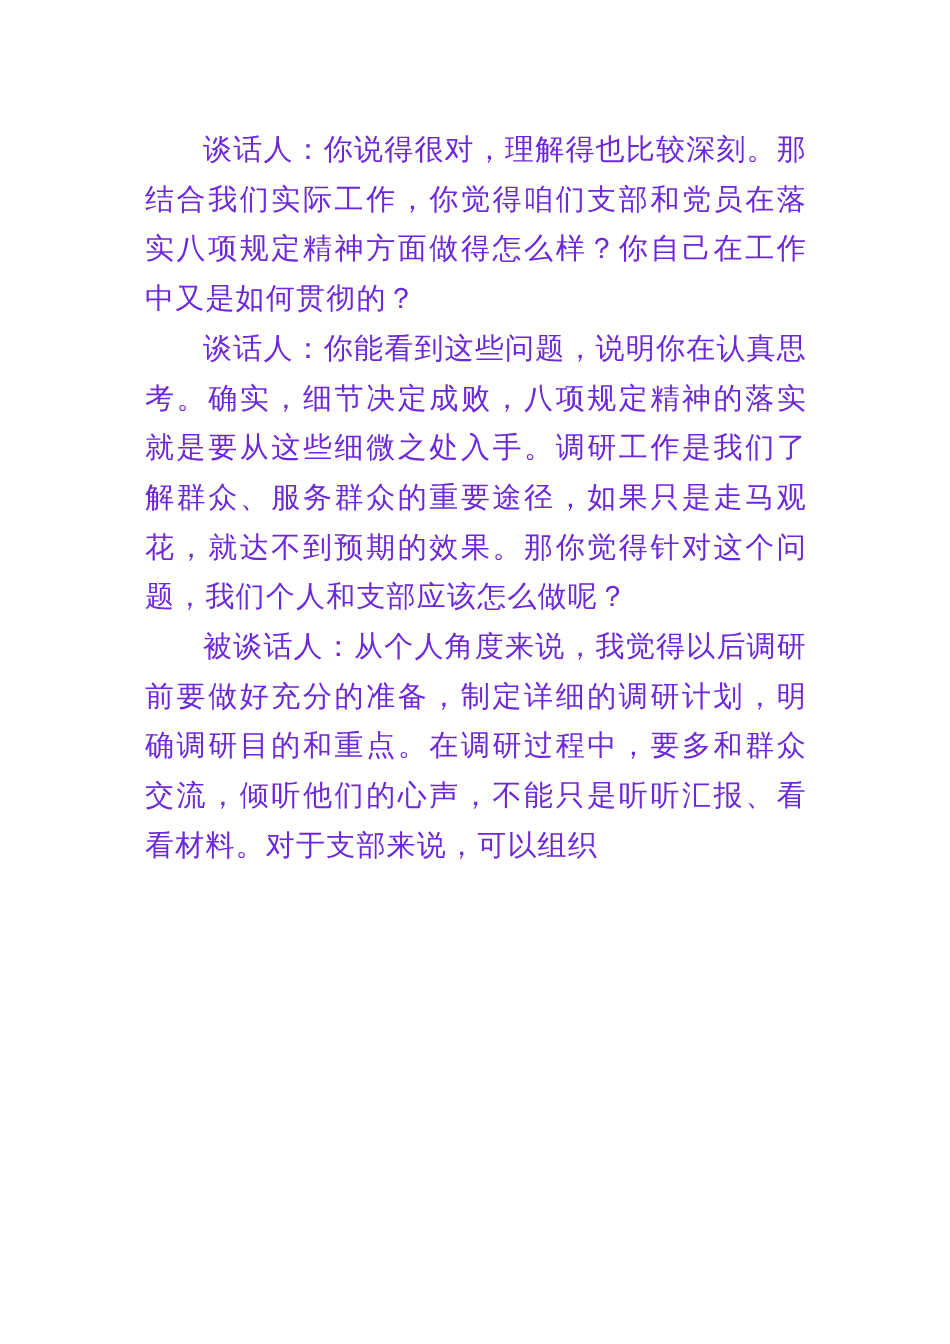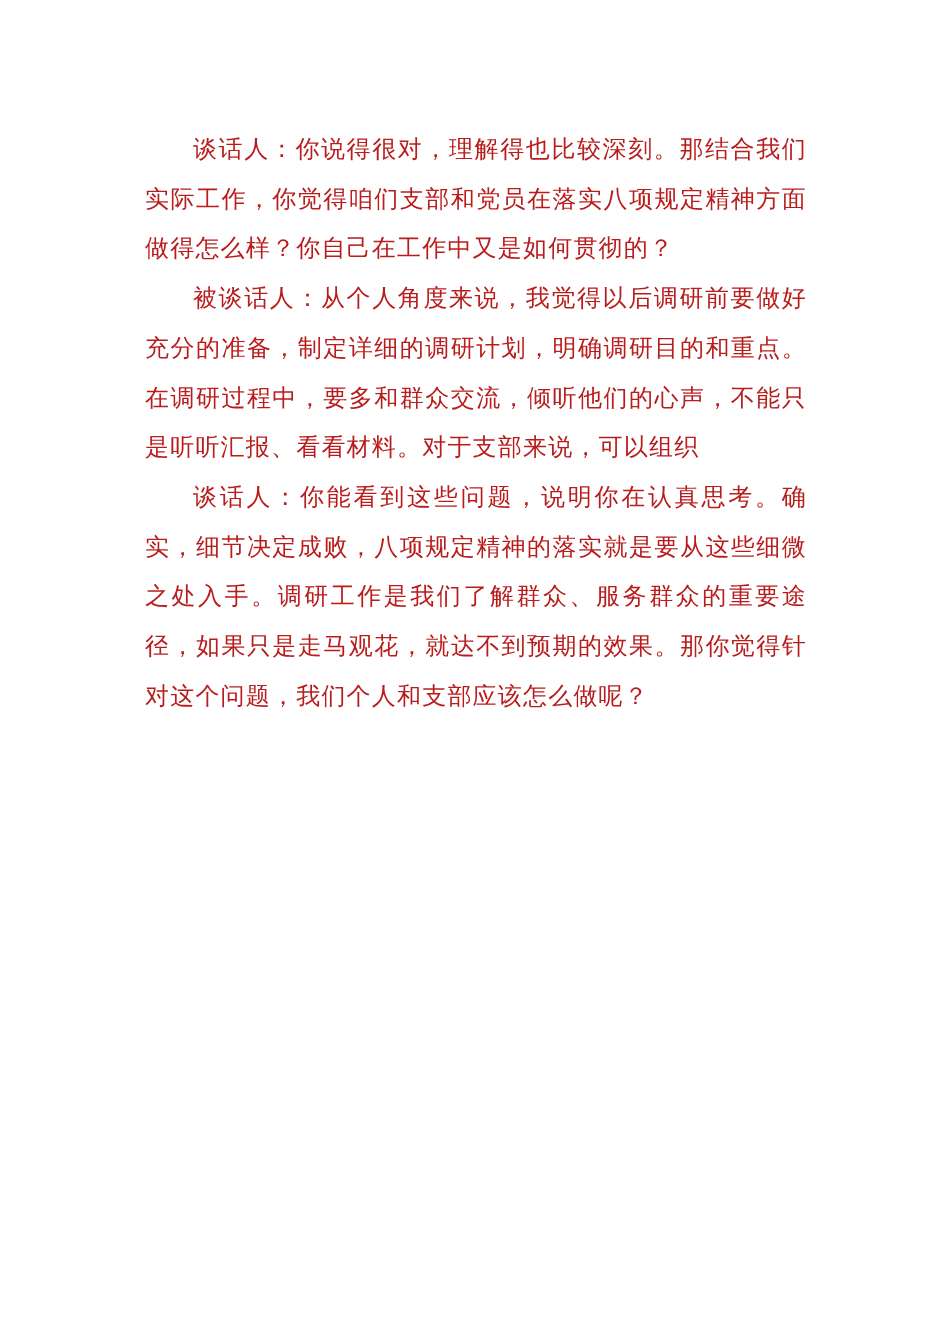--- a/index.html
+++ b/index.html
@@ -15,29 +15,29 @@
     }
     .page {
       position: absolute;
       left: 145px;
       top: 125px;
       width: 662px;
     }
     .para {
       margin: 0;
       font-family: "DejaVu Sans", "Liberation Sans", sans-serif;
-      font-size: 24px;
+      font-size: 29px;
       line-height: 49.7px;
-      color: #b91c1c;
+      color: #6d28d9;
       text-indent: 2em;
       text-align: justify;
       letter-spacing: 1.2px;
       word-break: break-all;
     }
   </style>
 </head>
 <body>
 
 <div class="page">
   <p class="para">谈话人：你说得很对，理解得也比较深刻。那结合我们实际工作，你觉得咱们支部和党员在落实八项规定精神方面做得怎么样？你自己在工作中又是如何贯彻的？</p>
+  <p class="para">谈话人：你能看到这些问题，说明你在认真思考。确实，细节决定成败，八项规定精神的落实就是要从这些细微之处入手。调研工作是我们了解群众、服务群众的重要途径，如果只是走马观花，就达不到预期的效果。那你觉得针对这个问题，我们个人和支部应该怎么做呢？</p>
   <p class="para">被谈话人：从个人角度来说，我觉得以后调研前要做好充分的准备，制定详细的调研计划，明确调研目的和重点。在调研过程中，要多和群众交流，倾听他们的心声，不能只是听听汇报、看看材料。对于支部来说，可以组织</p>
-  <p class="para">谈话人：你能看到这些问题，说明你在认真思考。确实，细节决定成败，八项规定精神的落实就是要从这些细微之处入手。调研工作是我们了解群众、服务群众的重要途径，如果只是走马观花，就达不到预期的效果。那你觉得针对这个问题，我们个人和支部应该怎么做呢？</p>
 </div>
 
 </body></html>

